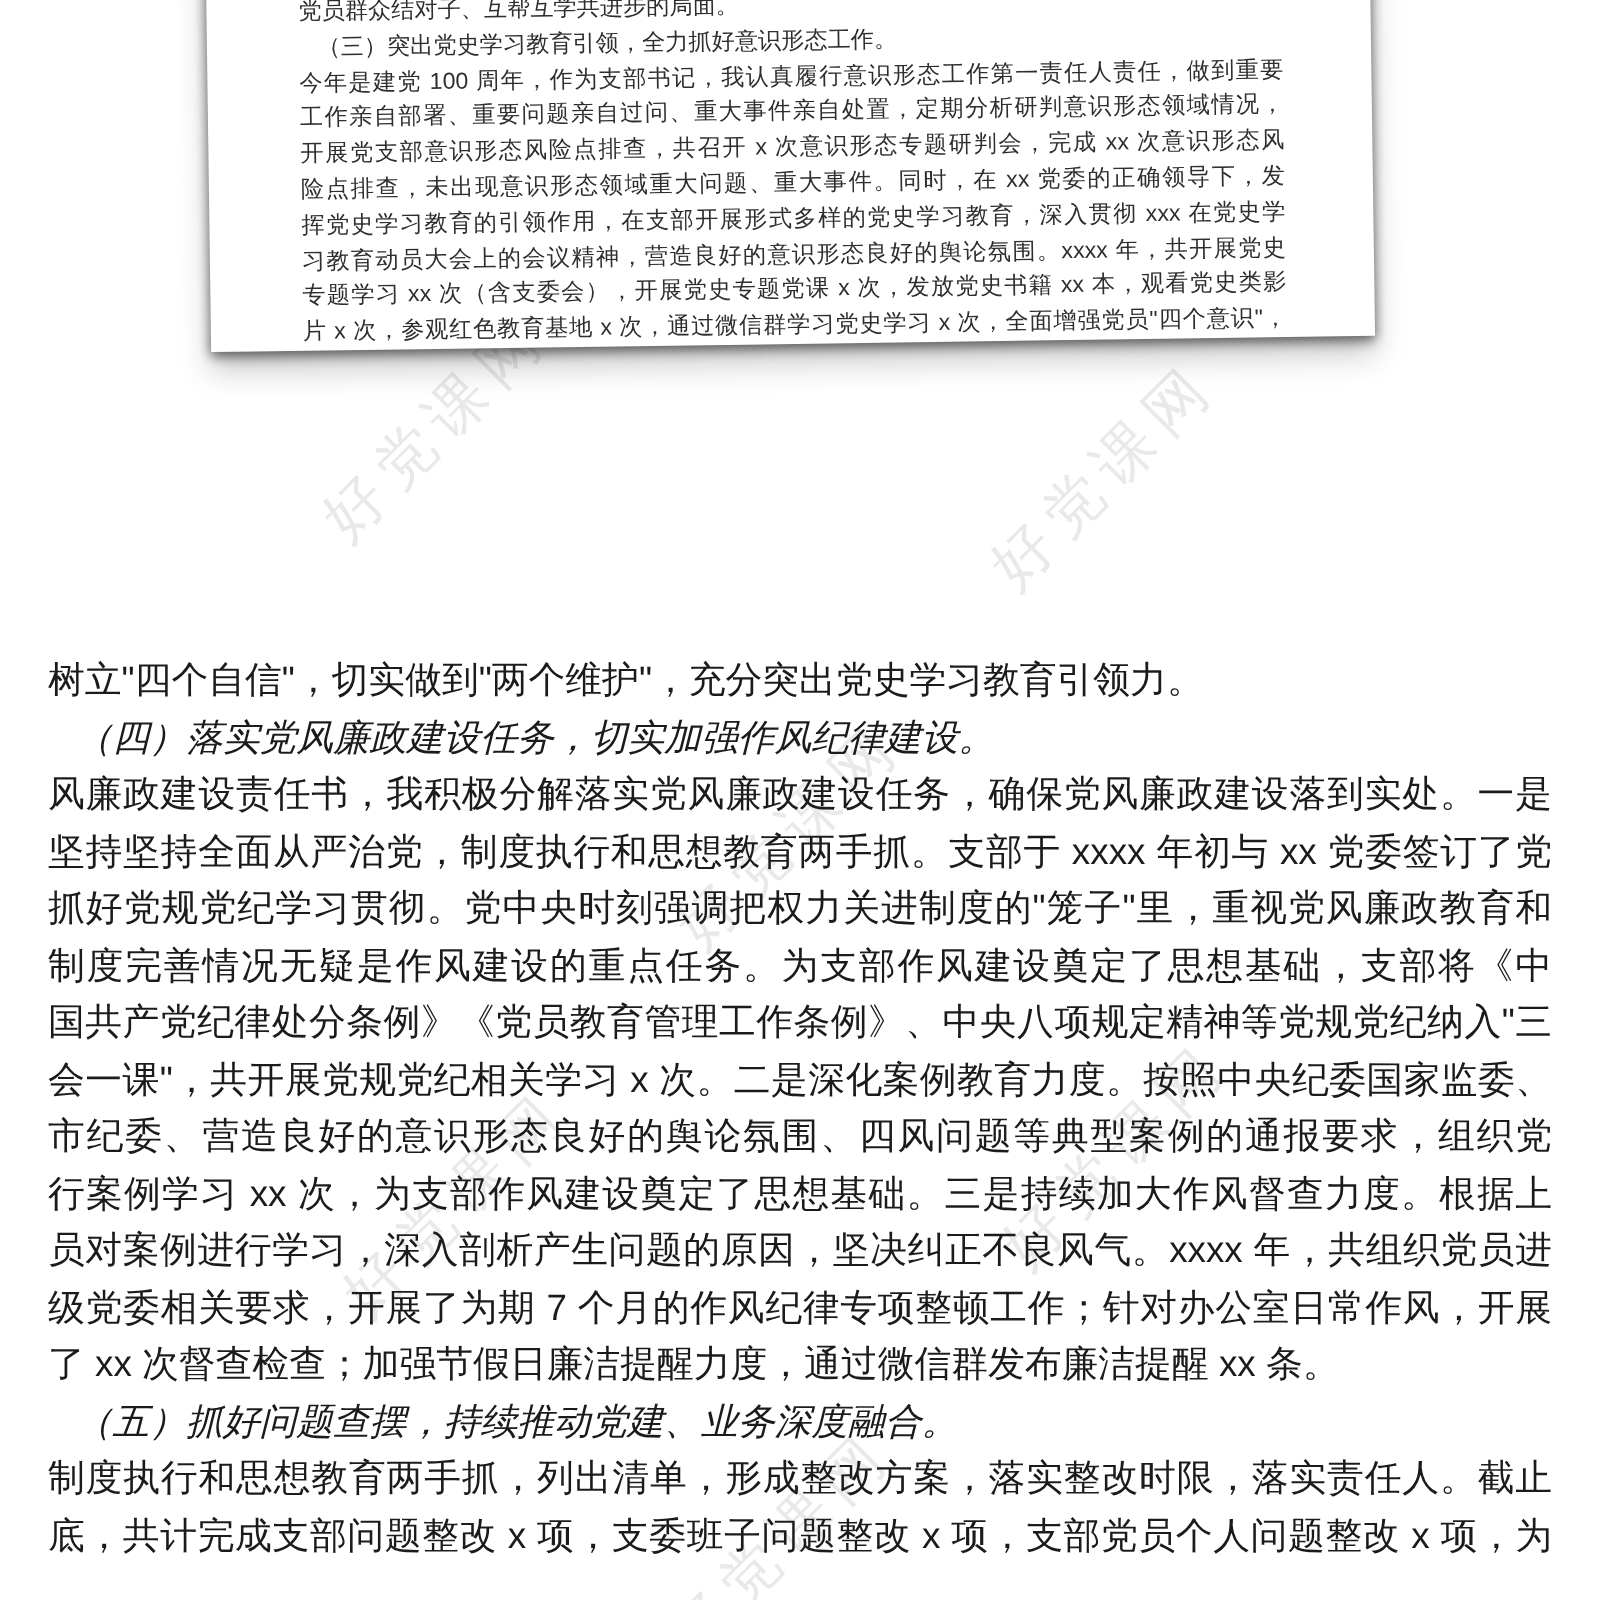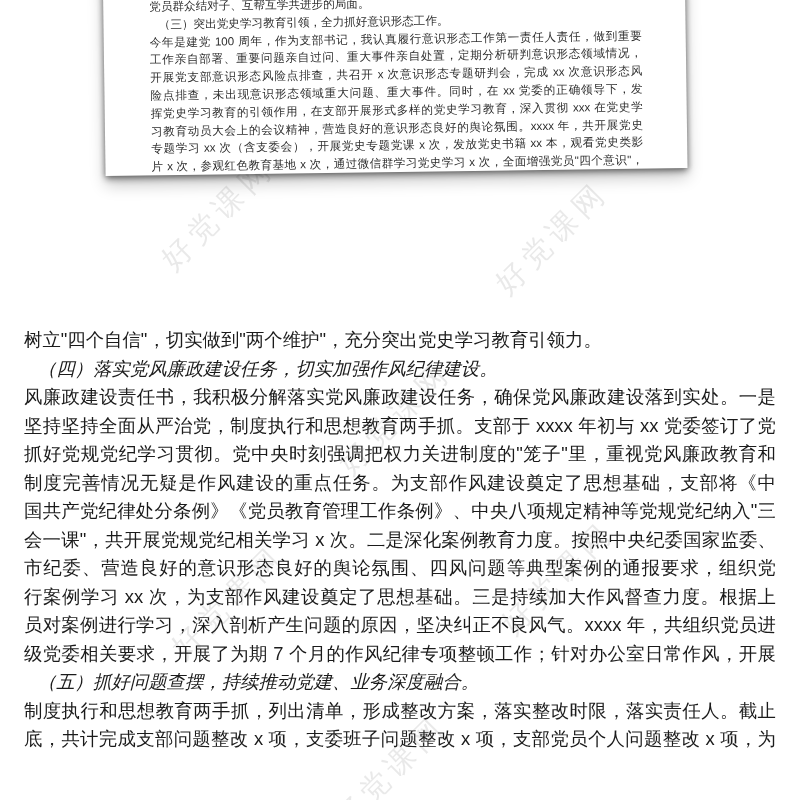--- a/index.html
+++ b/index.html
@@ -81,18 +81,19 @@
       <div class="bline">风廉政建设责任书，我积极分解落实党风廉政建设任务，确保党风廉政建设落到实处。一是</div>
       <div class="bline">坚持坚持全面从严治党，制度执行和思想教育两手抓。支部于 xxxx 年初与 xx 党委签订了党</div>
       <div class="bline">抓好党规党纪学习贯彻。党中央时刻强调把权力关进制度的"笼子"里，重视党风廉政教育和</div>
       <div class="bline">制度完善情况无疑是作风建设的重点任务。为支部作风建设奠定了思想基础，支部将《中</div>
       <div class="bline">国共产党纪律处分条例》《党员教育管理工作条例》、中央八项规定精神等党规党纪纳入"三</div>
       <div class="bline">会一课"，共开展党规党纪相关学习 x 次。二是深化案例教育力度。按照中央纪委国家监委、</div>
       <div class="bline">市纪委、营造良好的意识形态良好的舆论氛围、四风问题等典型案例的通报要求，组织党</div>
       <div class="bline">行案例学习 xx 次，为支部作风建设奠定了思想基础。三是持续加大作风督查力度。根据上</div>
       <div class="bline">员对案例进行学习，深入剖析产生问题的原因，坚决纠正不良风气。xxxx 年，共组织党员进</div>
       <div class="bline">级党委相关要求，开展了为期 7 个月的作风纪律专项整顿工作；针对办公室日常作风，开展</div>
+      <div class="bline end">了 xx 次督查检查；加强节假日廉洁提醒力度，通过微信群发布廉洁提醒 xx 条。</div>
       <div class="bline indent end">（五）抓好问题查摆，持续推动党建、业务深度融合。</div>
       <div class="bline">制度执行和思想教育两手抓，列出清单，形成整改方案，落实整改时限，落实责任人。截止年</div>
       <div class="bline">底，共计完成支部问题整改 x 项，支委班子问题整改 x 项，支部党员个人问题整改 x 项，为</div>
     </div>
 
 </div>
 
 </body></html>

